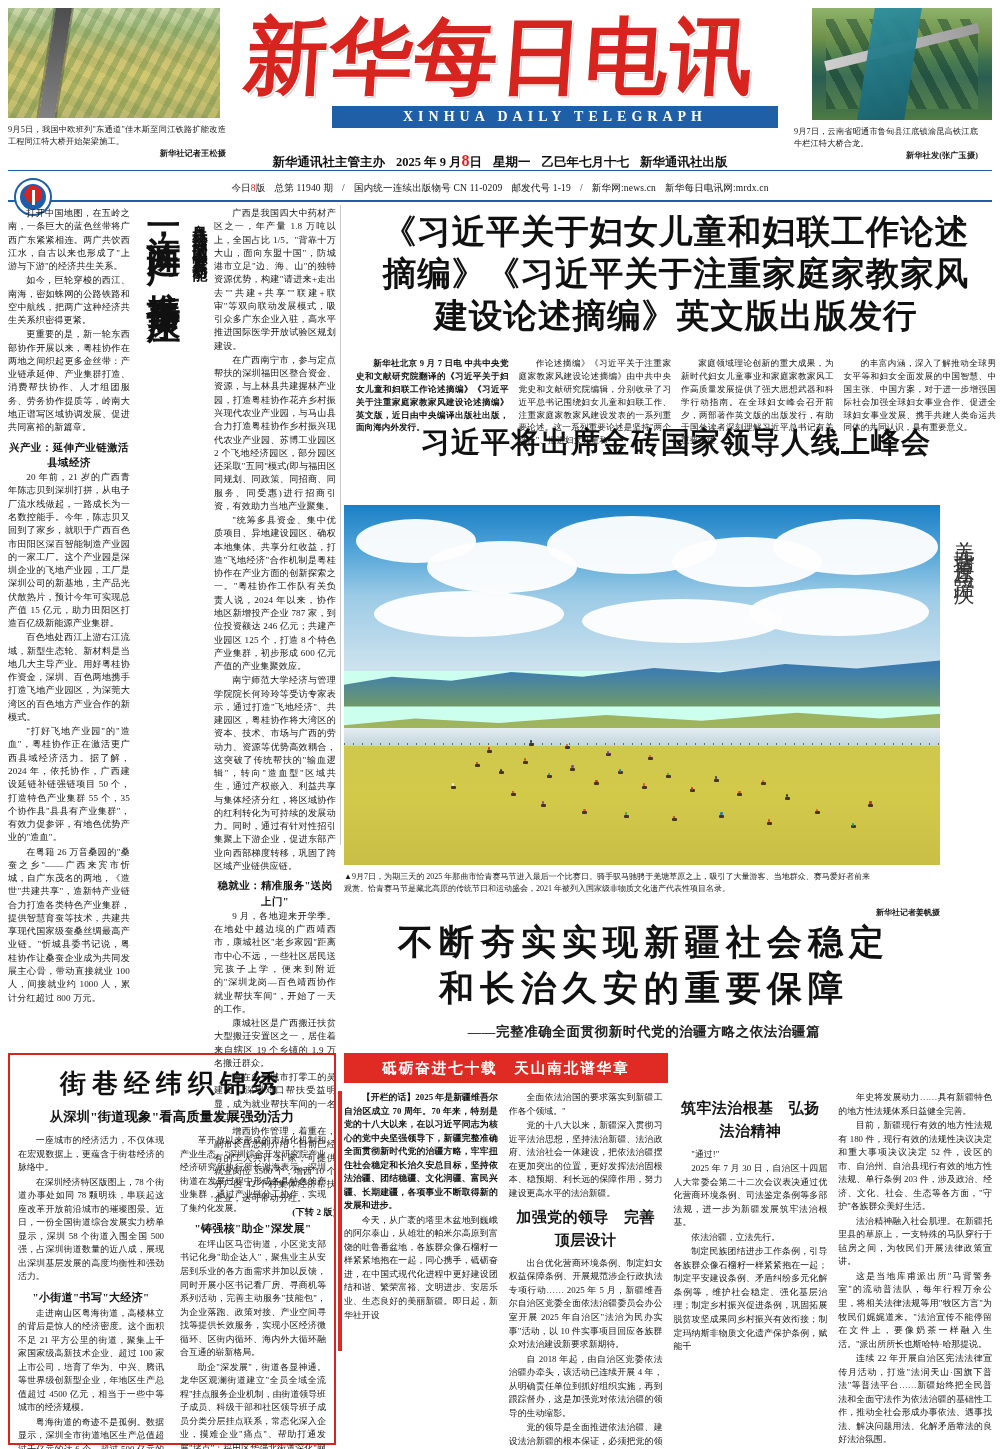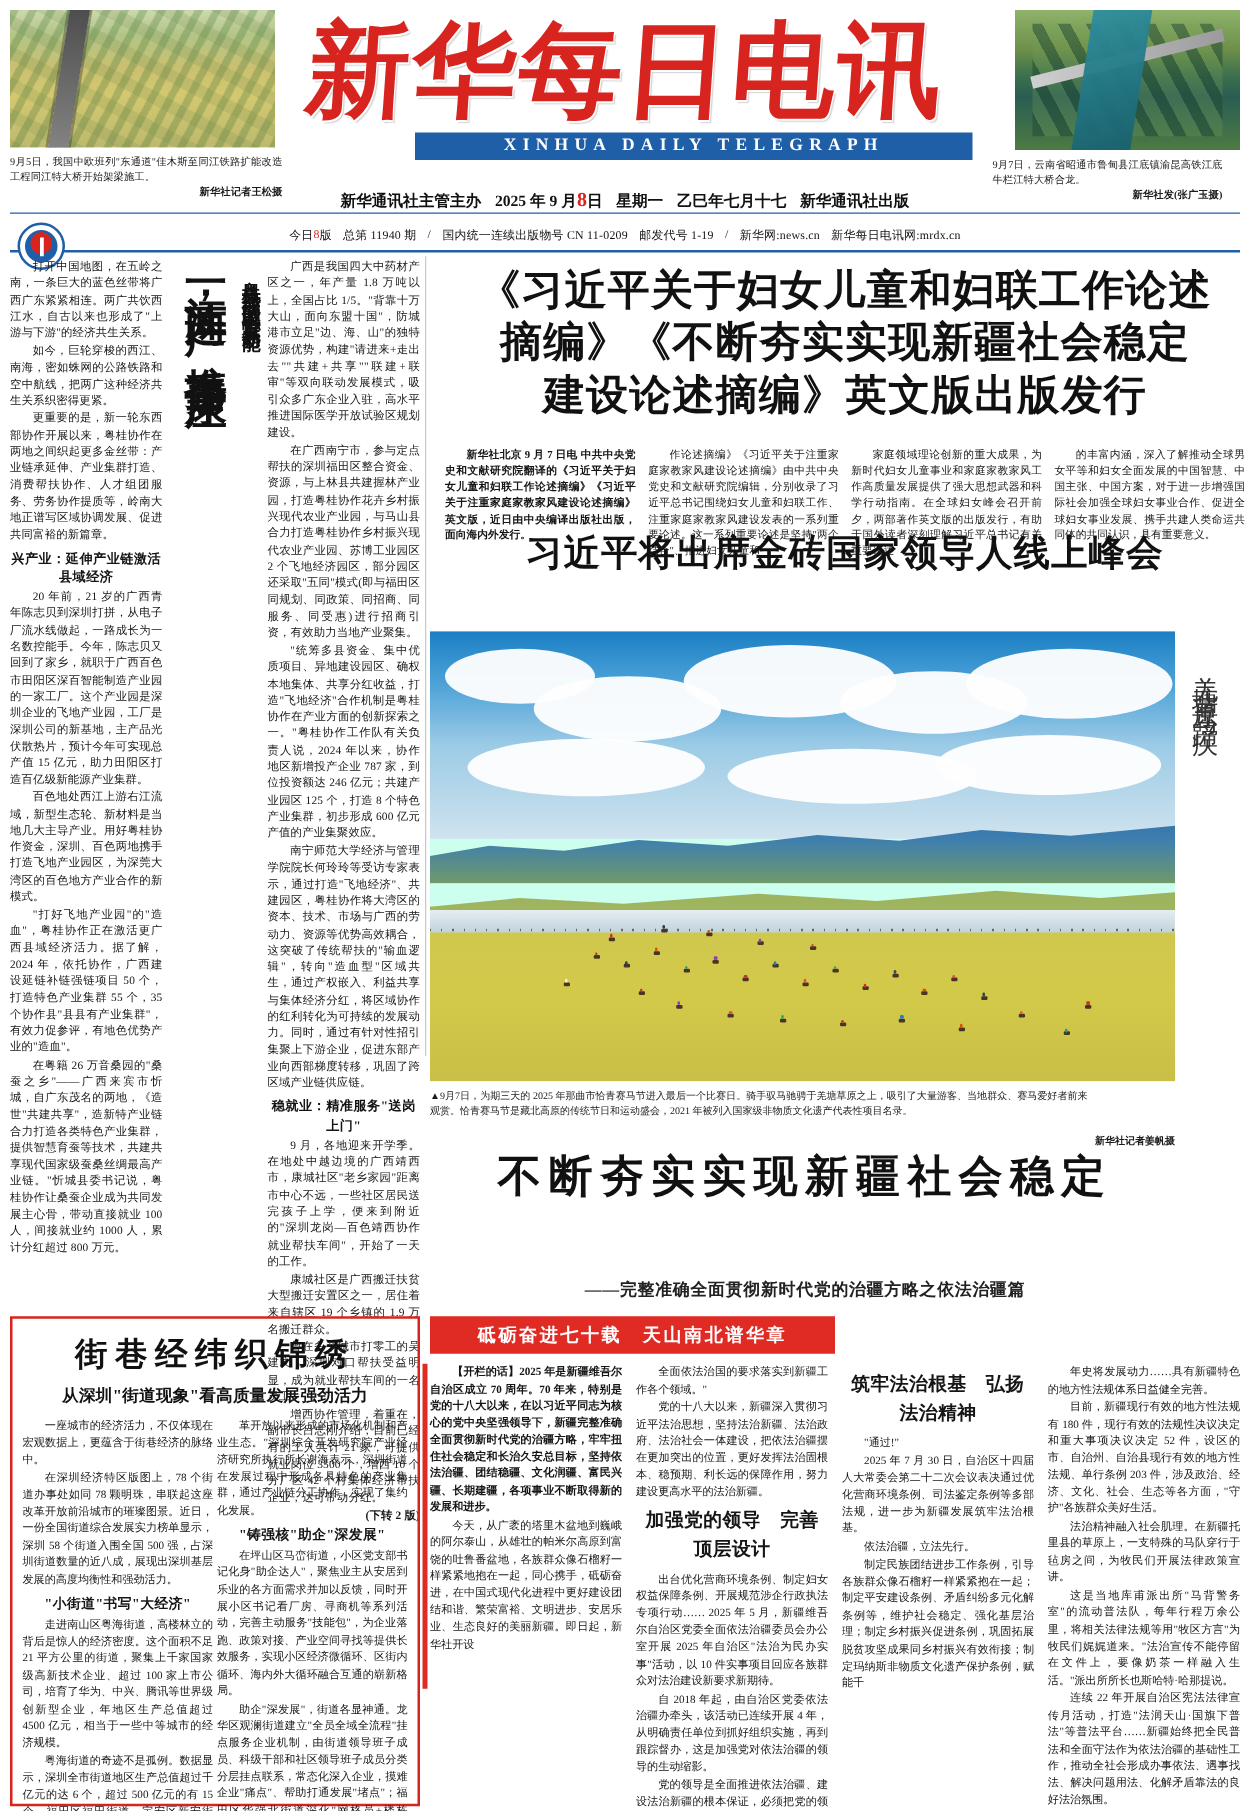--- a/index.html
+++ b/index.html
@@ -227,21 +227,21 @@
   }
   .ft-h1 {
     font-family:"DejaVu Serif",serif; font-weight:bold;
     font-size:26px; letter-spacing:6px; text-align:center; color:#111;
     margin-top:4px;
   }
   .ft-h2 {
     font-weight:bold; font-size:13.3px; letter-spacing:.2px;
     text-align:center; color:#111; margin:7px 0 8px; white-space:nowrap;
   }
-  .ft-cols { display:flex; gap:3px; height:310px;justify-content:flex-end; }
+  .ft-cols { display:flex; gap:16px; height:310px;justify-content:flex-end; }
   .ft-cols .c { flex:1; font-size:8.9px; line-height:1.52; text-align:justify; color:#151515; }
   .ft-cols .c p { text-indent:2em; margin-bottom:1px; }
   .ft-cols .c .sub-h { font-size:11px; }
 
   
   .xj { position:absolute; left:344px; top:848px; width:648px; height:392px; }
   .xj-banner {
     position:absolute; left:0; top:0; width:324px; height:30px;
     background:#e02a24; color:#fff; display:flex; align-items:center; justify-content:center;
     font-weight:bold; font-size:14.5px; letter-spacing:2px; white-space:nowrap;
@@ -346,21 +346,21 @@
         <p>9 月，各地迎来开学季。在地处中越边境的广西靖西市，康城社区"老乡家园"距离市中心不远，一些社区居民送完孩子上学，便来到附近的"深圳龙岗—百色靖西协作就业帮扶车间"，开始了一天的工作。</p>
         <p>康城社区是广西搬迁扶贫大型搬迁安置区之一，居住着来自辖区 19 个乡镇的 1.9 万名搬迁群众。</p>
         <p>曾在多个城市打零工的吴建文，深圳对口帮扶受益明显，成为就业帮扶车间的一名员工。</p>
         <p>增西协作管理，着重在，副市长吕志刚介绍，目前已经有的工人共计 21 家，可提供就业岗位 3500 个，增西 10 个分厂区 42 个村集体经济帮扶企业，达可带动分红。</p>
         <p style="text-align:right;text-indent:0;font-weight:bold;">(下转 2 版)</p>
       </div>
     </div>
 
     <div class="hl1">
       <span class="ln">《习近平关于妇女儿童和妇联工作论述</span>
-      <span class="ln">摘编》《不断夯实实现新疆社会稳定</span>
+      <span class="ln">摘编》《习近平关于注重家庭家教家风</span>
       <span class="ln">建设论述摘编》英文版出版发行</span>
     </div>
 
     <div class="cols4">
       <div class="c">
           <p class="lead">新华社北京 9 月 7 日电 中共中央党史和文献研究院翻译的《习近平关于妇女儿童和妇联工作论述摘编》《习近平关于注重家庭家教家风建设论述摘编》英文版，近日由中央编译出版社出版，面向海内外发行。</p>
         </div>
       <div class="c">
           <p>作论述摘编》《习近平关于注重家庭家教家风建设论述摘编》由中共中央党史和文献研究院编辑，分别收录了习近平总书记围绕妇女儿童和妇联工作、注重家庭家教家风建设发表的一系列重要论述。这一系列重要论述是坚持"两个结合"、推进妇女儿童和</p>
         </div>
@@ -483,20 +483,21 @@
 
     <div class="photo-cap">
       <span class="credit">新华社记者姜帆摄</span>
       <span>▲9月7日，为期三天的 2025 年那曲市恰青赛马节进入最后一个比赛日。骑手驭马驰骋于羌塘草原之上，吸引了大量游客、当地群众、赛马爱好者前来观赏。恰青赛马节是藏北高原的传统节日和运动盛会，2021 年被列入国家级非物质文化遗产代表性项目名录。</span>
     </div>
 
     <div class="vcap">羌塘草原马蹄疾</div>
 
     <div class="hl3">
       <span class="ln">不断夯实实现新疆社会稳定</span>
+      <span class="ln">和长治久安的重要保障</span>
     </div>
     <div class="hl3-sub">——完整准确全面贯彻新时代党的治疆方略之依法治疆篇</div>
 
     <div class="feature">
       <div class="ft-h1">街巷经纬织锦绣</div>
       <div class="ft-h2">从深圳"街道现象"看高质量发展强劲活力</div>
       <div class="ft-cols">
         <div class="c">
           <p>一座城市的经济活力，不仅体现在宏观数据上，更蕴含于街巷经济的脉络中。</p>
           <p>在深圳经济特区版图上，78 个街道办事处如同 78 颗明珠，串联起这座改革开放前沿城市的璀璨图景。近日，一份全国街道综合发展实力榜单显示，深圳 58 个街道入围全国 500 强，占深圳街道数量的近八成，展现出深圳基层发展的高度均衡性和强劲活力。</p>

